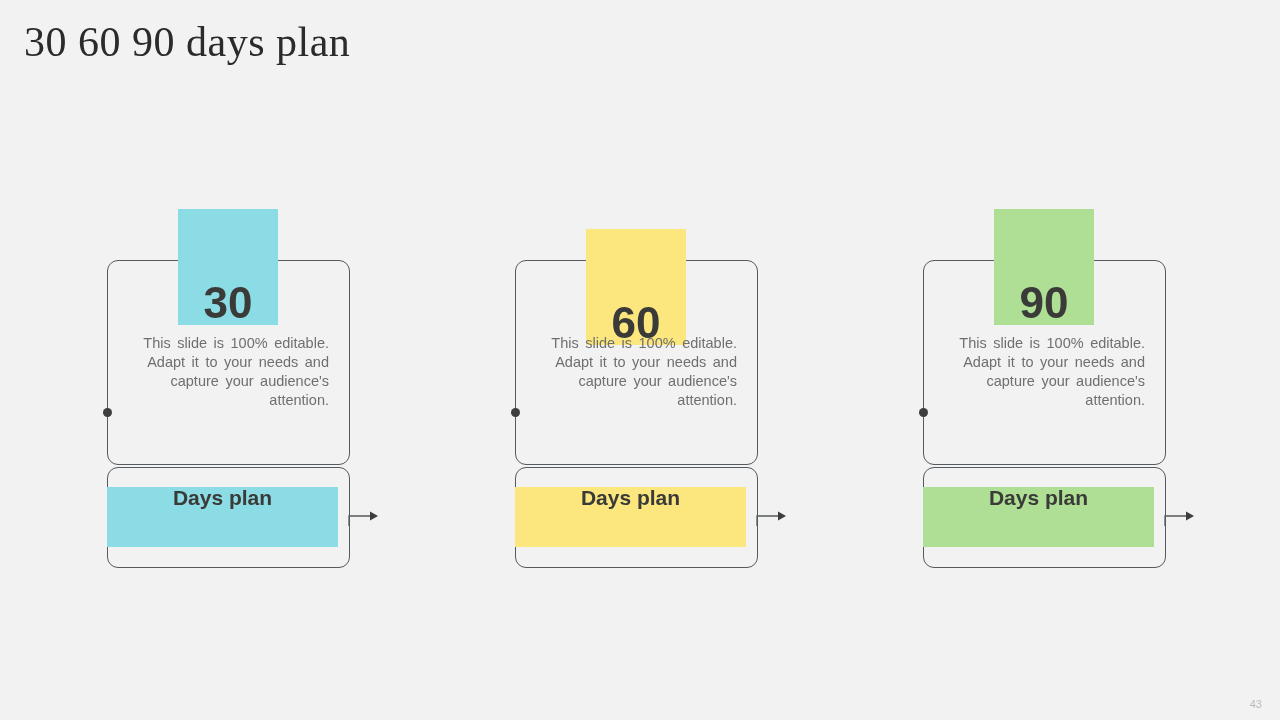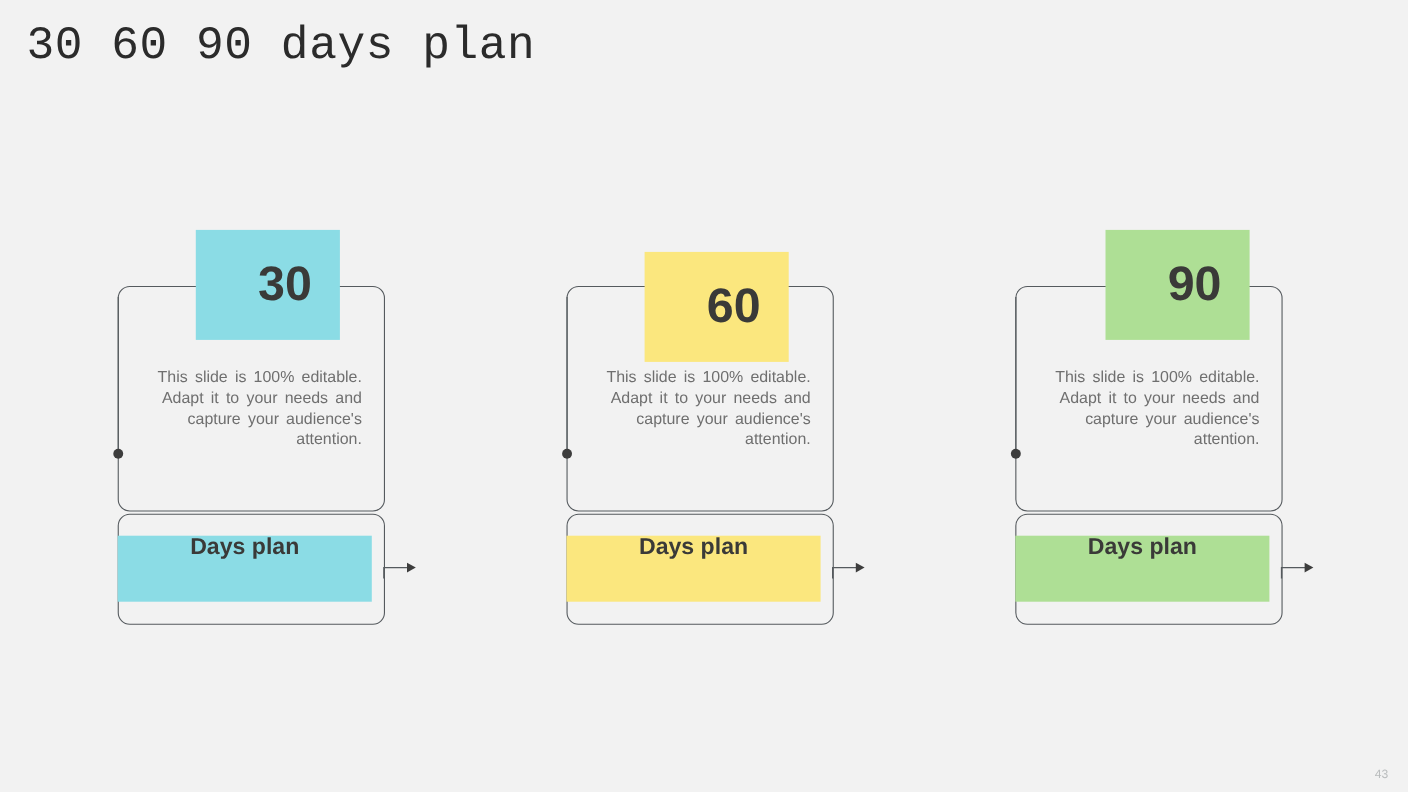--- a/index.html
+++ b/index.html
@@ -13,21 +13,21 @@
     font-family: "Liberation Sans", sans-serif;
     overflow: hidden;
     position: relative;
   }
 
   
   #slide-title {
     position: absolute;
     left: 24px;
     top: 18px;
-    font-family: Liberation Mono, monospace;
+    font-family: Liberation Serif, serif;
     font-weight: 300;
     font-size: 42px;
     letter-spacing: 0.5px;
     color: #2b2b2b;
     white-space: nowrap;
   }
 
   
   #panels {
     position: absolute;
@@ -55,25 +55,24 @@
     box-sizing: border-box;
     background: transparent;
   }
 
   
   .num-square {
     position: absolute;
     left: 71px;
     top: 209px;
     width: 100px;
-    height: 100px;
+    height: 116px;
     display: flex;
-    align-items: center;
+    align-items: flex-end;
     justify-content: center;
-    padding-left: 31px;
   }
   .num-label {
     font-family: "Liberation Sans", sans-serif;
     font-weight: bold;
     font-size: 44px;
     color: #3a3a38;
     line-height: 1;
   }
 
   
@@ -214,21 +213,21 @@
         </svg>
       </div>
     </div>
     <div class="panel" style="left: 923px;">
       <div class="upper-frame"></div>
 
       <div class="left-stub"></div>
 
       <div class="left-dot"></div>
 
-      <div class="num-square" style="background: rgb(174, 223, 149); margin-left: 11px;">
+      <div class="num-square" style="background: rgb(174, 223, 149);">
         <span class="num-label">90</span>
       </div>
 
       <div class="body-text">This slide is 100% editable. Adapt it to your needs and capture your audience's attention.</div>
 
       <div class="lower-frame"></div>
 
       <div class="days-bar" style="background: rgb(174, 223, 149);">
         <span class="days-label">Days plan</span>
       </div>

